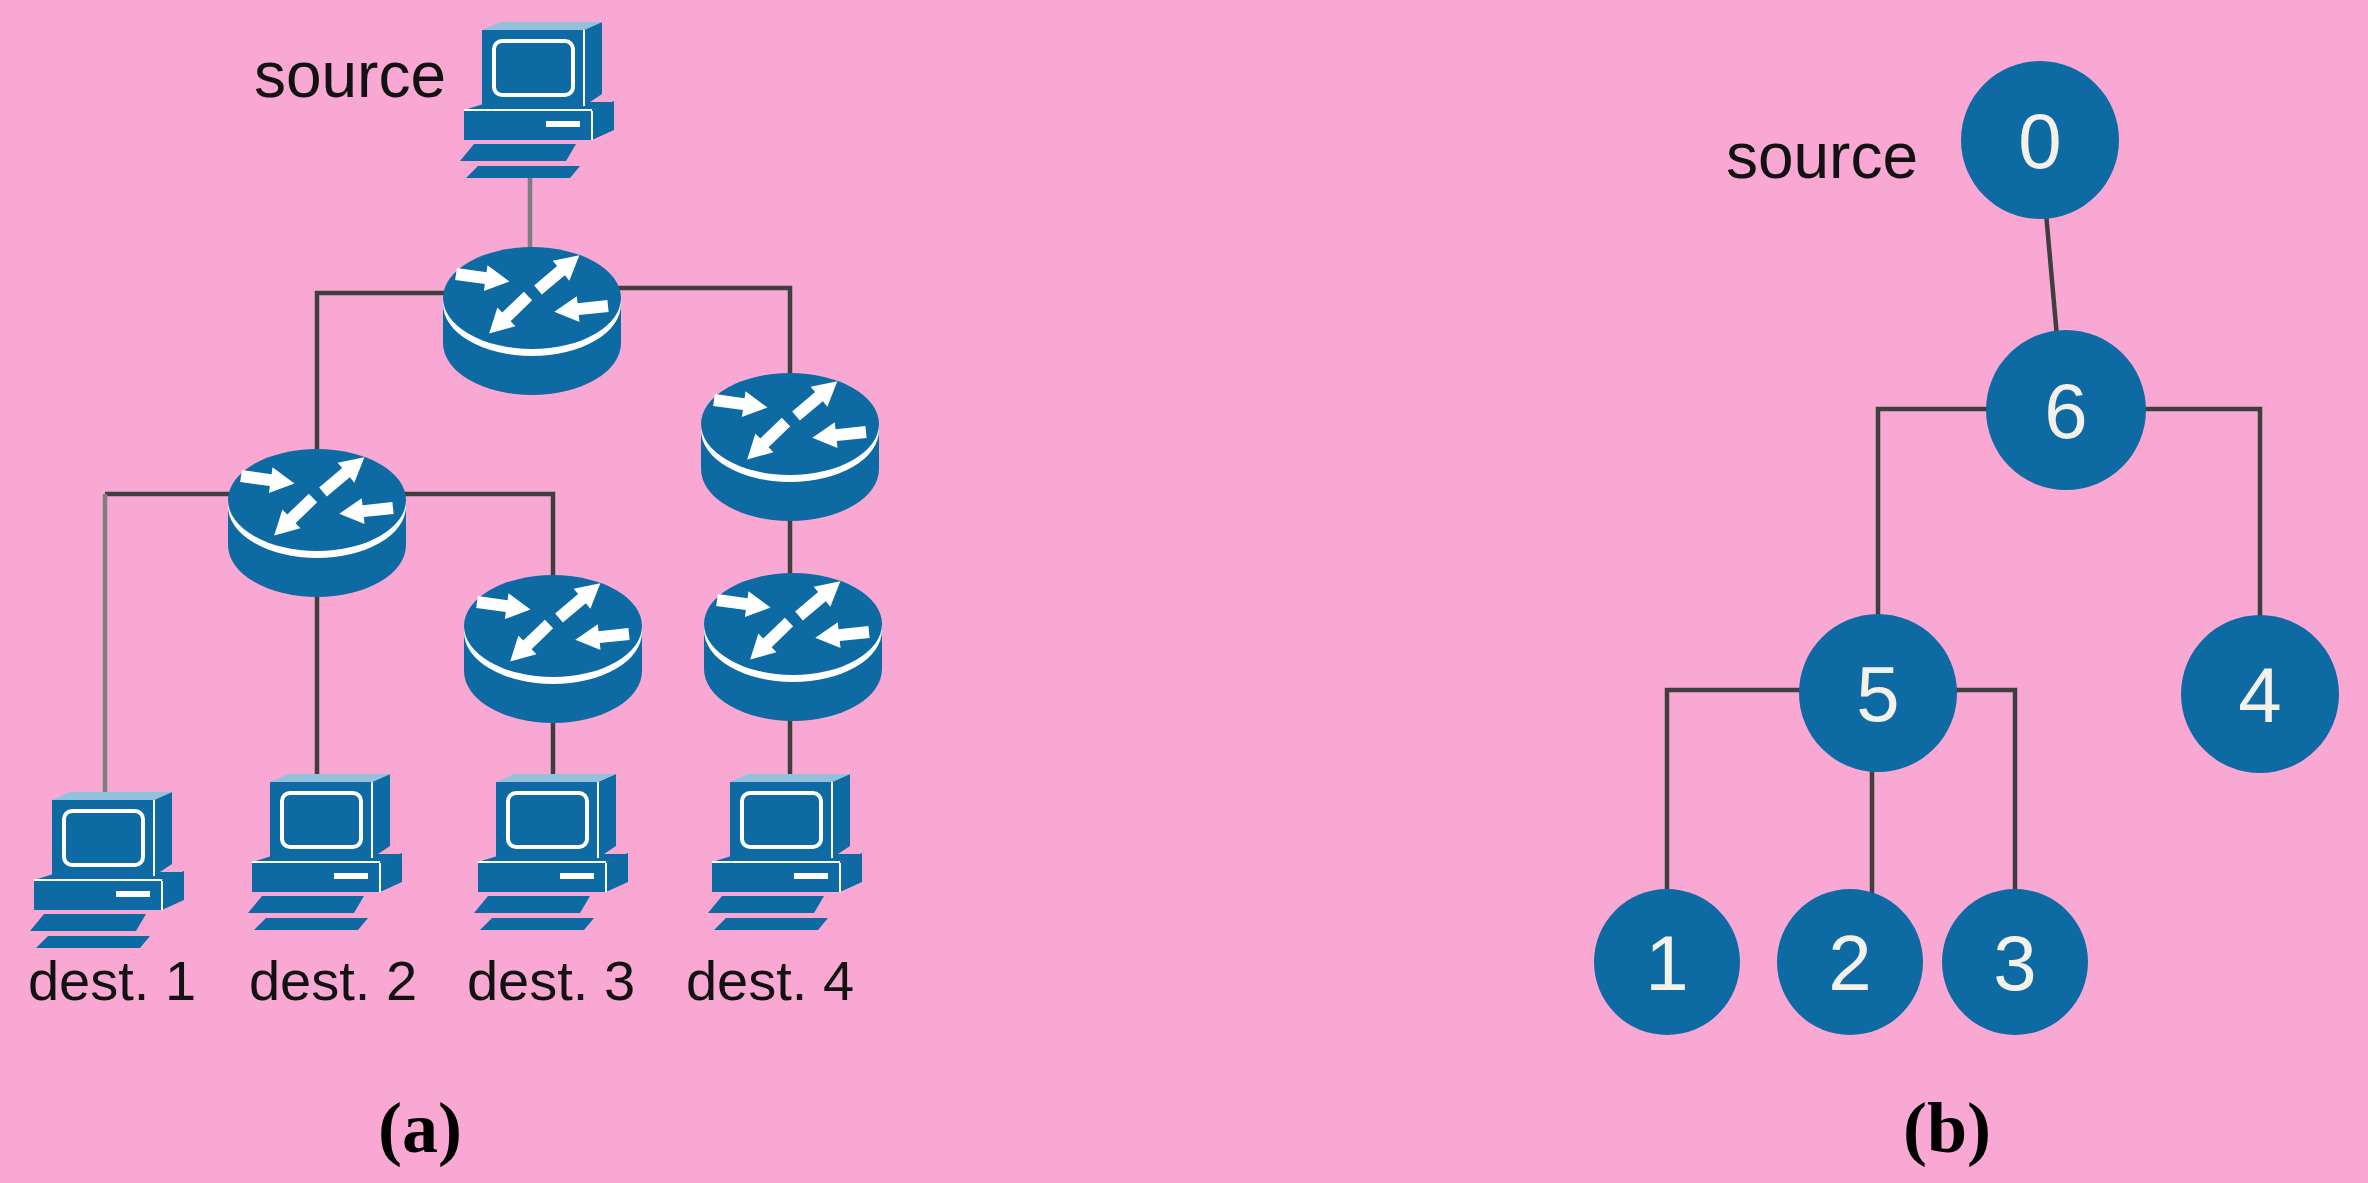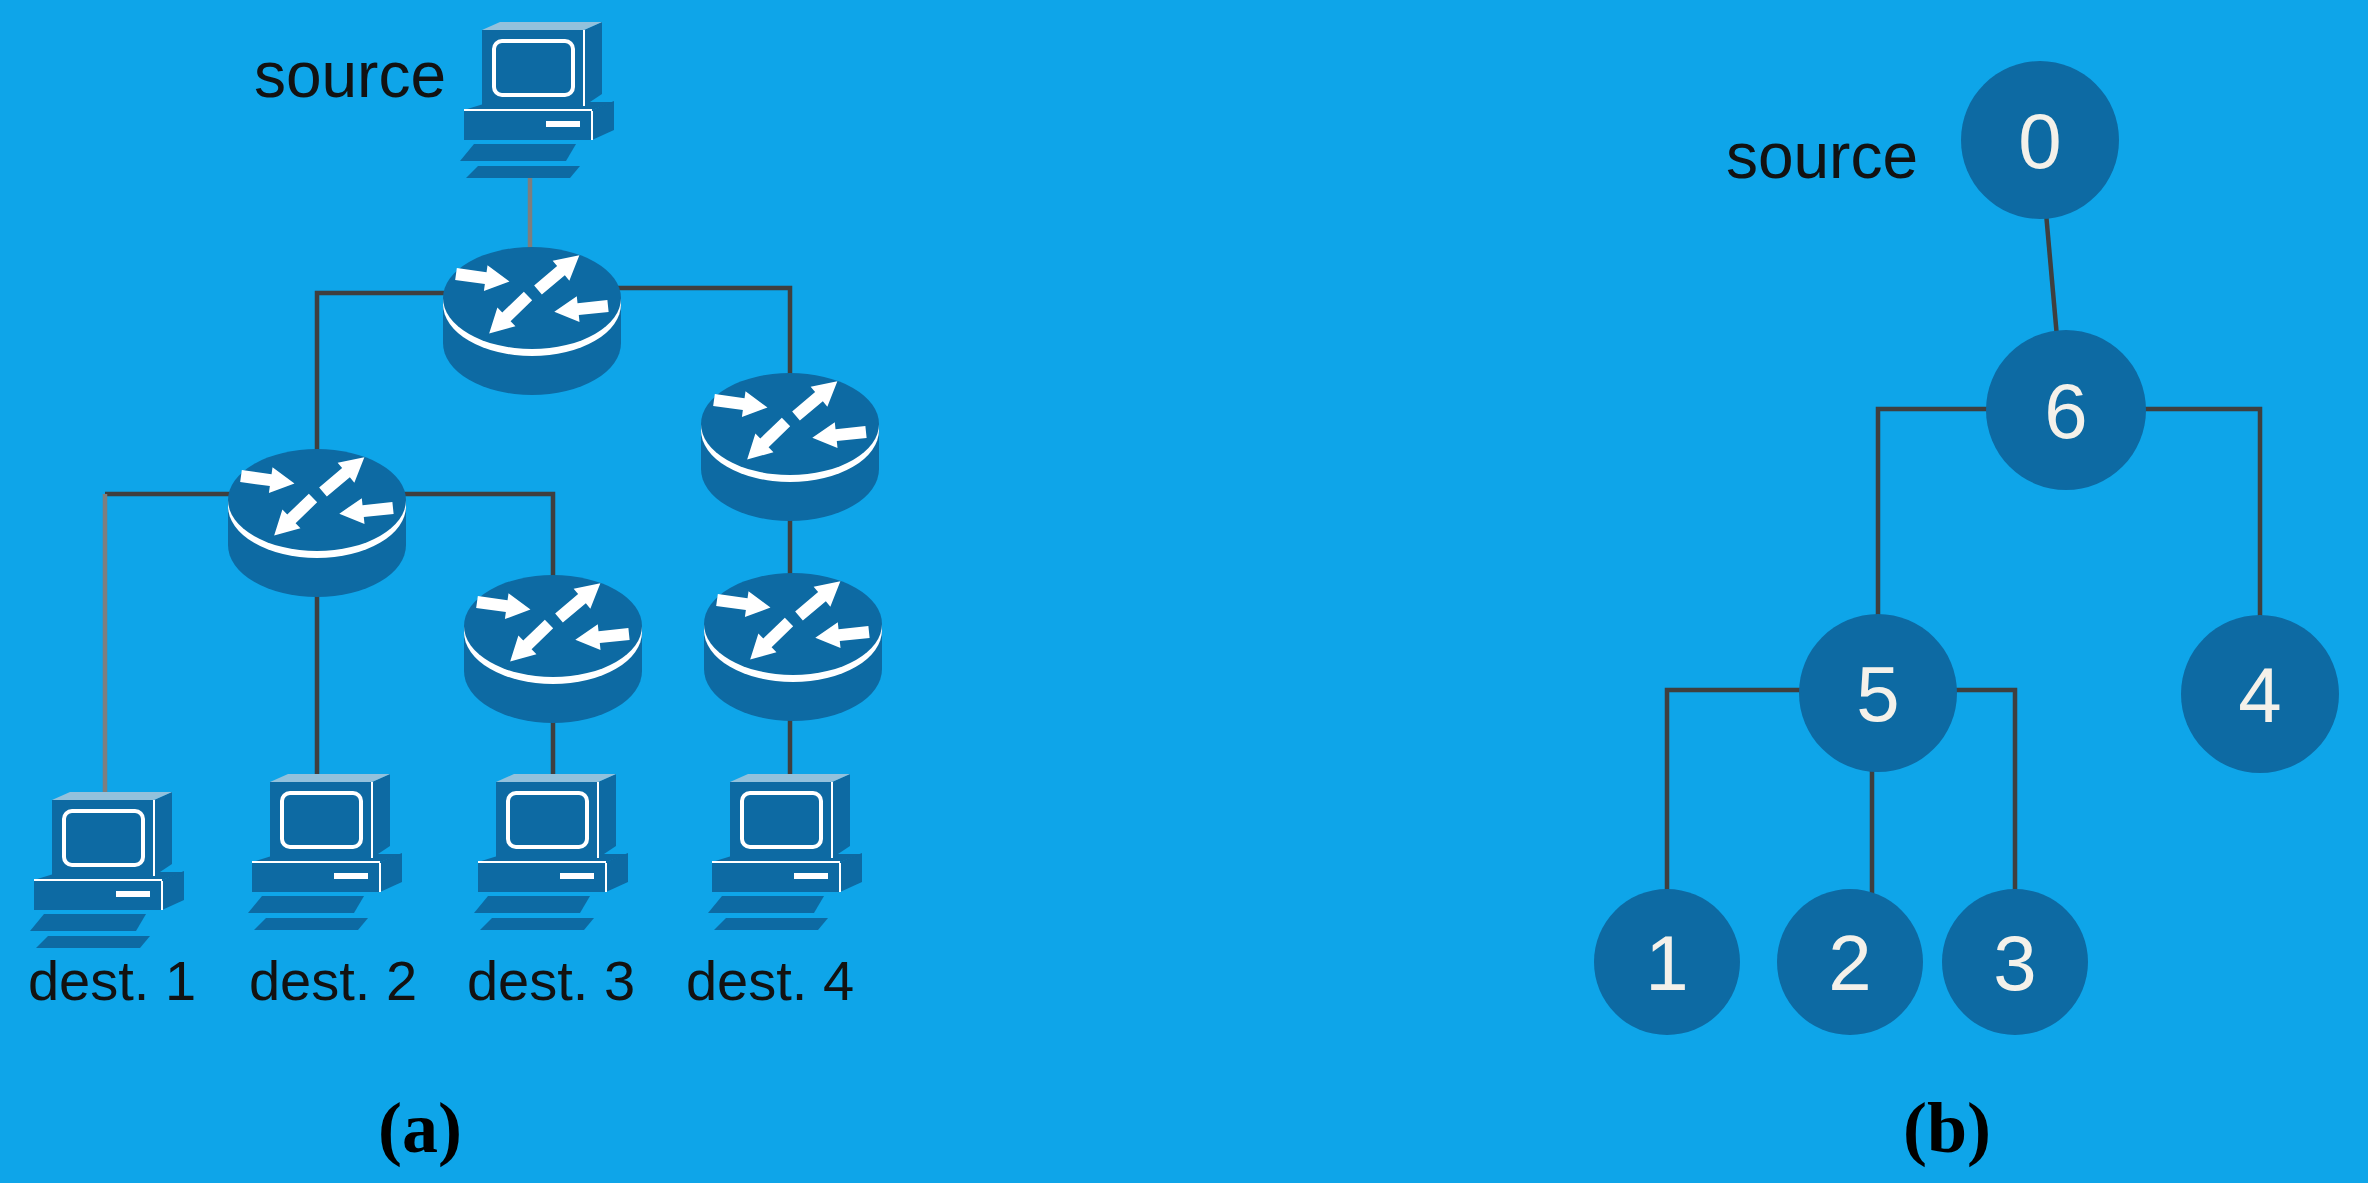--- a/index.html
+++ b/index.html
@@ -1,16 +1,16 @@
 <!DOCTYPE html>
 <html><head>
 <meta charset="utf-8">
 <style>
   html,body{margin:0;padding:0;background:#ffffff;}
-  .page{position:relative;width:2368px;height:1183px;background:#0ea5e9;overflow:hidden;}
+  .page{position:relative;width:2368px;height:1183px;background:#f9a8d4;overflow:hidden;}
   svg{display:block;}
   .lbl-src{font-family:"Liberation Sans",sans-serif;font-size:64px;fill:#121212;}
   .lbl-dest{font-family:"Liberation Sans",sans-serif;font-size:56px;fill:#121212;text-anchor:middle;}
   .cap{font-family:"Liberation Serif",serif;font-size:72px;font-weight:bold;fill:#000000;text-anchor:middle;}
   .node-digit{font-family:"Liberation Sans",sans-serif;font-size:78px;fill:#f4f1ea;text-anchor:middle;pointer-events:none;}
 </style>
 </head>
 <body>
 
 <div class="page">

